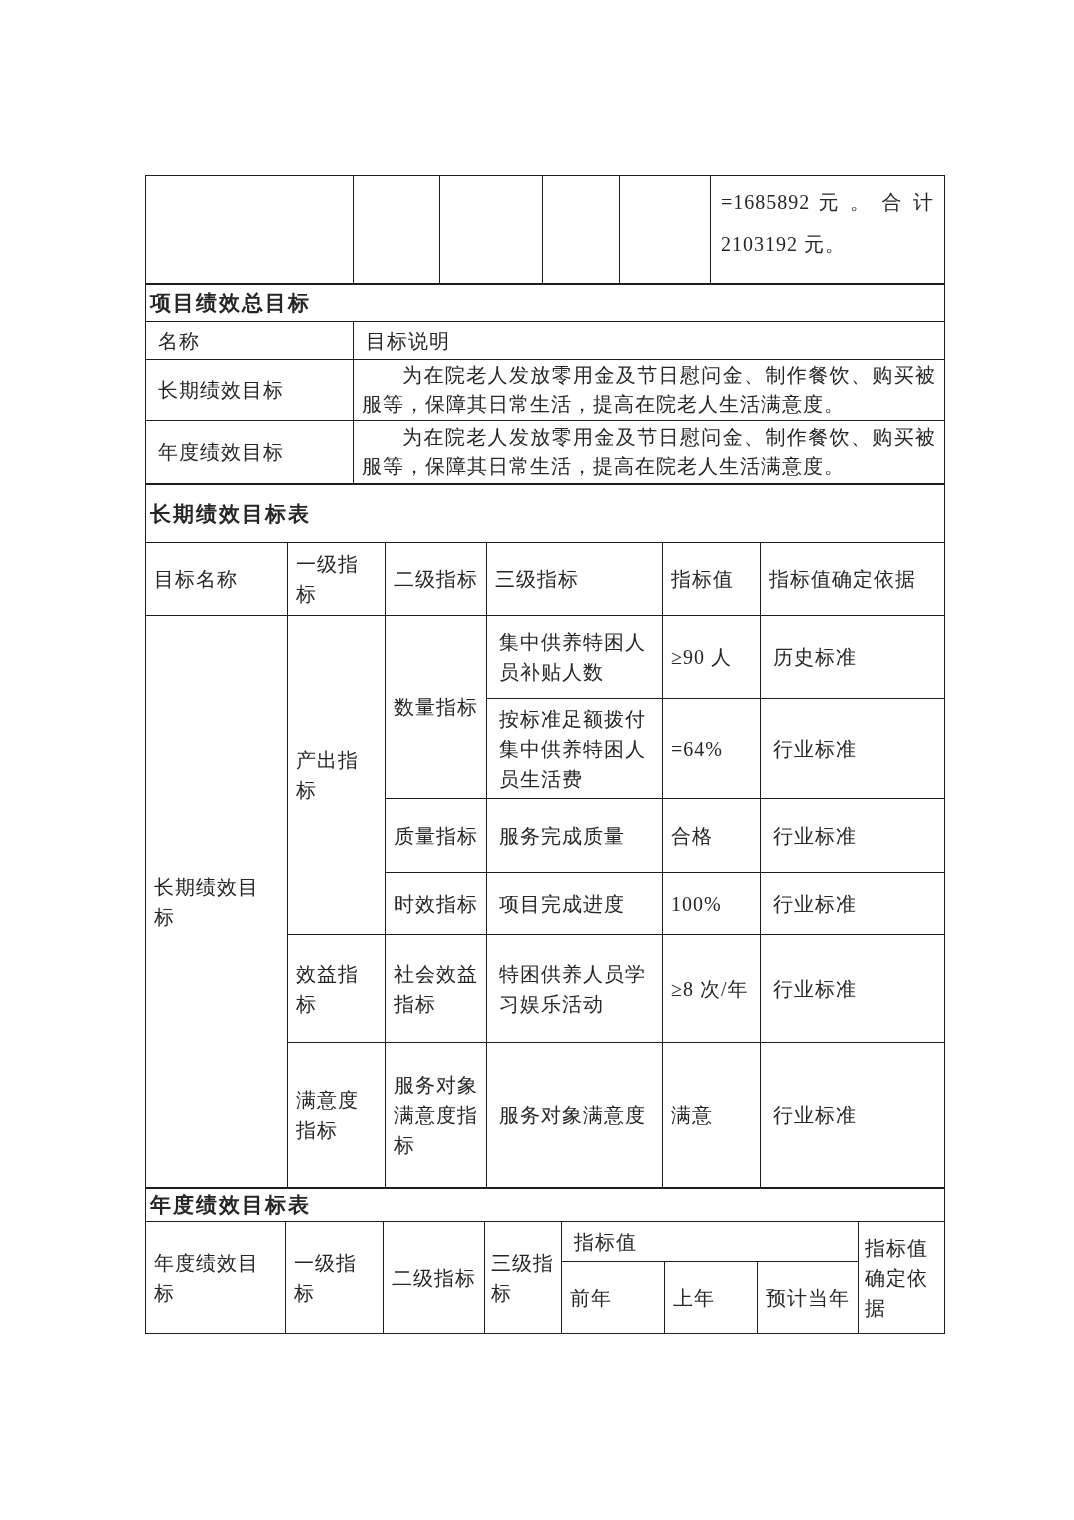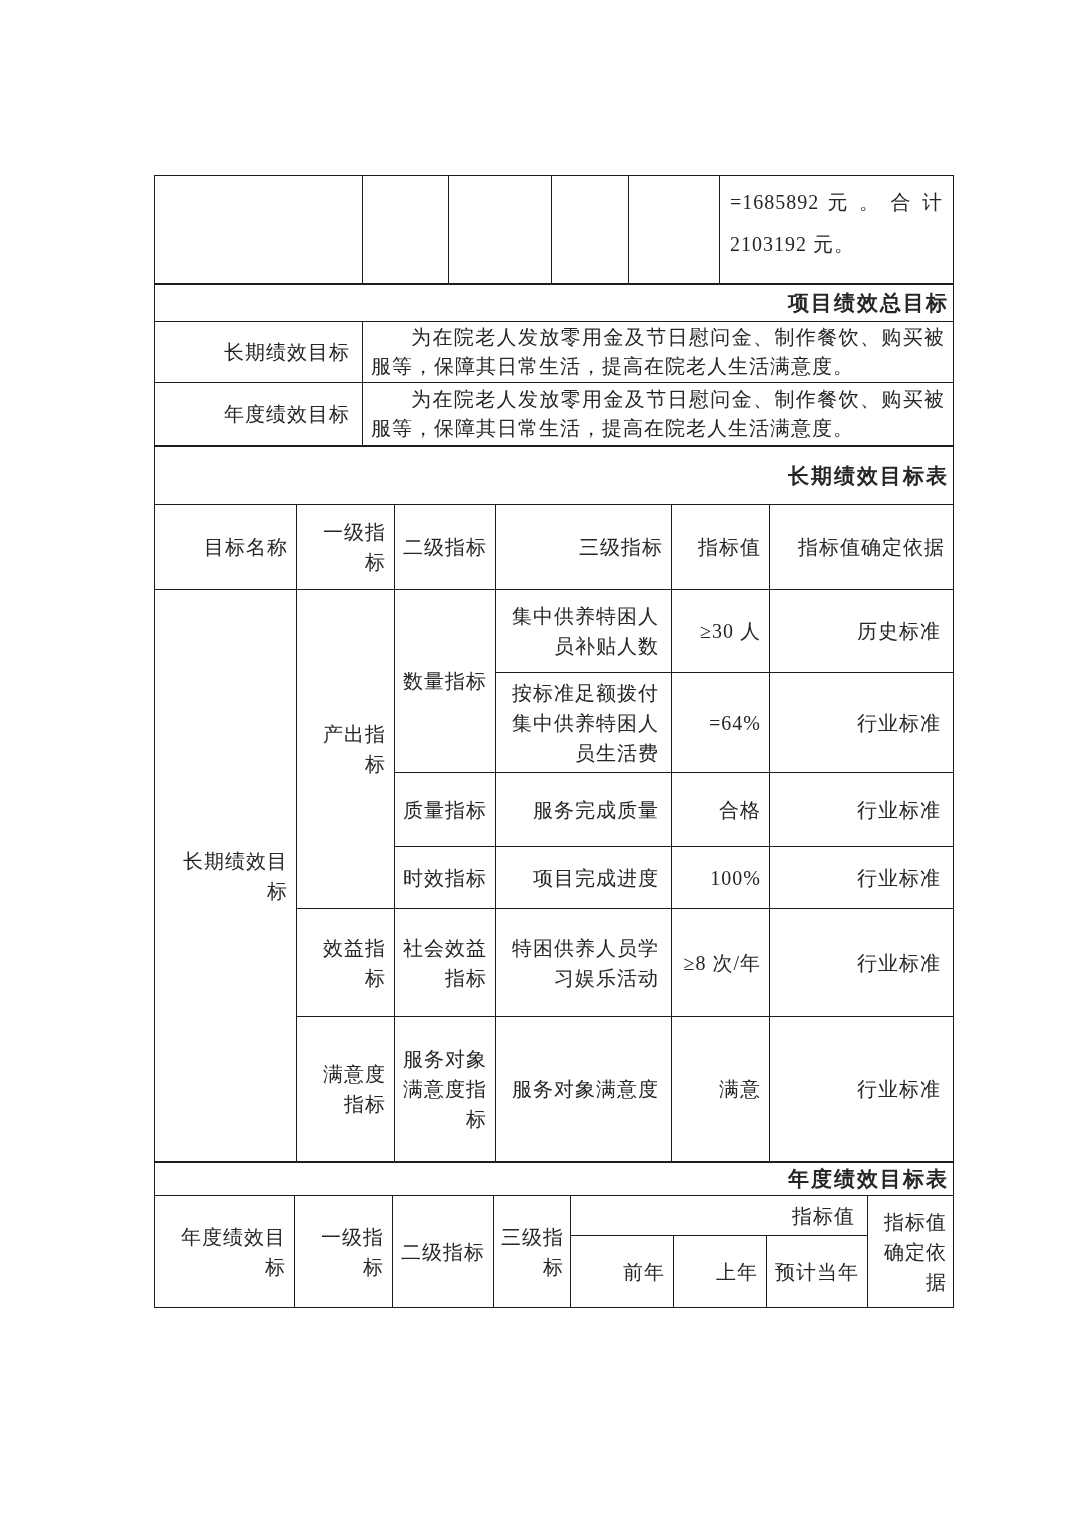--- a/index.html
+++ b/index.html
@@ -1,25 +1,25 @@
 <!DOCTYPE html>
 <html><head>
 <meta charset="utf-8">
 <style>
   html,body{margin:0;padding:0;background:#ffffff;}
   body{
     width:1074px;height:1520px;position:relative;
     font-family:"Liberation Serif","DejaVu Serif",serif;
     color:#262626;
   }
-  .doc{position:absolute;left:154px;top:175px;width:799px;}
+  .doc{position:absolute;left:145px;top:175px;width:799px;}
   table{border-collapse:collapse;table-layout:fixed;width:799px;background:#fff;}
   td{
     border:1px solid #1d1d1d;
-    text-align:right;vertical-align:middle;
+    text-align:left;vertical-align:middle;
     font-size:20px;line-height:30px;letter-spacing:1px;
     padding:1px 12px;overflow:hidden;word-break:break-all;
   }
   td.title-cell{font-weight:bold;font-size:21px;letter-spacing:2px;padding:1px 4px;}
   td.overflow-cell{
     vertical-align:top;text-align:justify;
     line-height:42px;padding:5px 10px 0 10px;
   }
   td.desc-cell{
     text-align:justify;text-indent:2em;
@@ -56,20 +56,24 @@
 
   <table>
     <colgroup>
       <col style="width:208px">
         <col style="width:591px">
     </colgroup>
     <tbody>
         <tr style="height:37px">
       <td colspan="2" class="title-cell">项目绩效总目标</td>
     </tr>
+    <tr style="height:38px">
+      <td>名称</td>
+      <td>目标说明</td>
+    </tr>
     <tr style="height:61px">
       <td>长期绩效目标</td>
       <td class="desc-cell">为在院老人发放零用金及节日慰问金、制作餐饮、购买被服等，保障其日常生活，提高在院老人生活满意度。</td>
     </tr>
     <tr style="height:63px">
       <td>年度绩效目标</td>
       <td class="desc-cell">为在院老人发放零用金及节日慰问金、制作餐饮、购买被服等，保障其日常生活，提高在院老人生活满意度。</td>
     </tr>
   </tbody>
     </table>
@@ -80,34 +84,34 @@
         <col style="width:98px">
         <col style="width:101px">
       <col style="width:176px">
         <col style="width:98px">
         <col style="width:184px">
     </colgroup>
     <tbody>
         <tr style="height:58px">
       <td colspan="6" class="title-cell">长期绩效目标表</td>
     </tr>
-    <tr style="height:85px">
+    <tr style="height:73px">
       <td class="tight">目标名称</td>
       <td class="tight">一级指标</td>
       <td class="tight">二级指标</td>
       <td class="tight">三级指标</td>
       <td class="tight">指标值</td>
       <td class="tight">指标值确定依据</td>
     </tr>
     <tr style="height:83px">
       <td rowspan="6" class="tight">长期绩效目标</td>
       <td rowspan="4" class="tight">产出指标</td>
       <td rowspan="2" class="tight">数量指标</td>
       <td>集中供养特困人员补贴人数</td>
-      <td class="tight">≥30 人</td>
+      <td class="tight">≥90 人</td>
       <td>历史标准</td>
     </tr>
     <tr style="height:100px">
       <td>按标准足额拨付集中供养特困人员生活费</td>
       <td class="tight">=64%</td>
       <td>行业标准</td>
     </tr>
     <tr style="height:74px">
       <td class="tight">质量指标</td>
       <td>服务完成质量</td>

